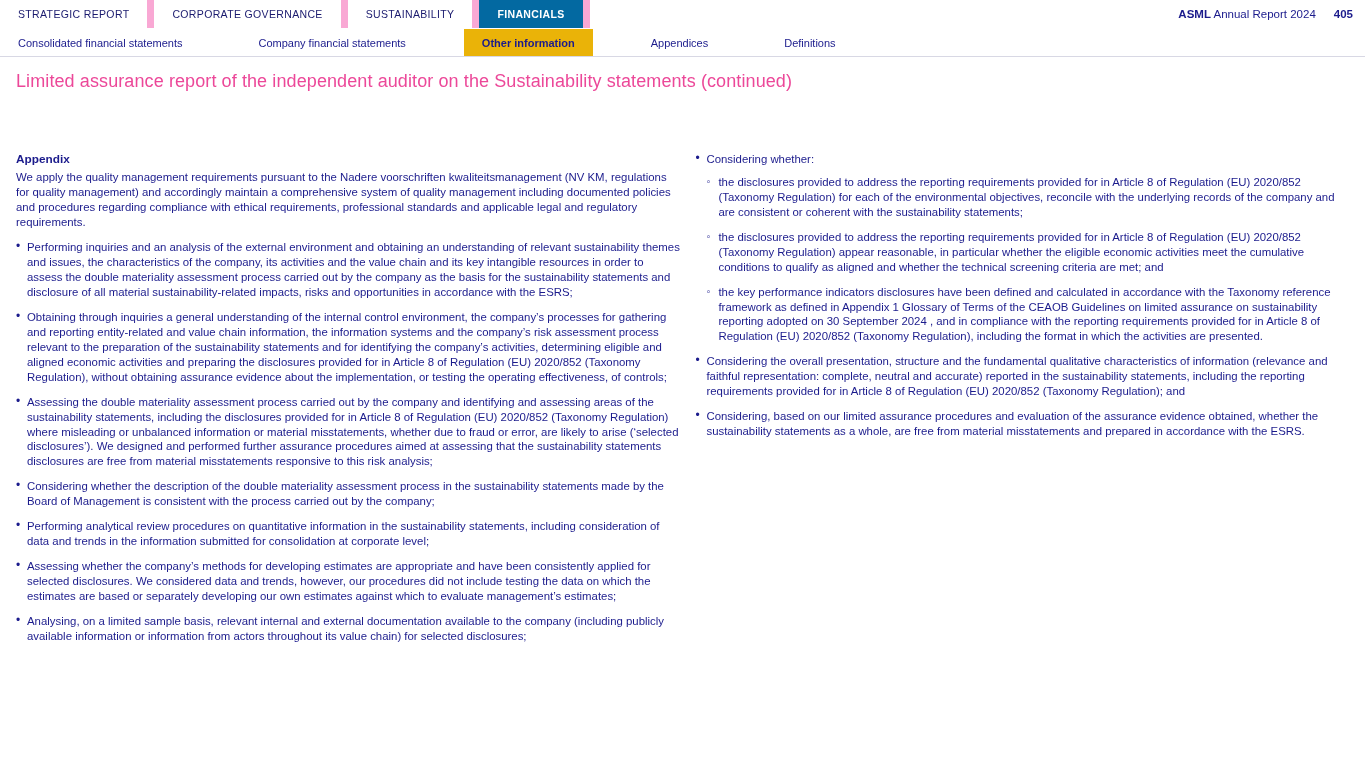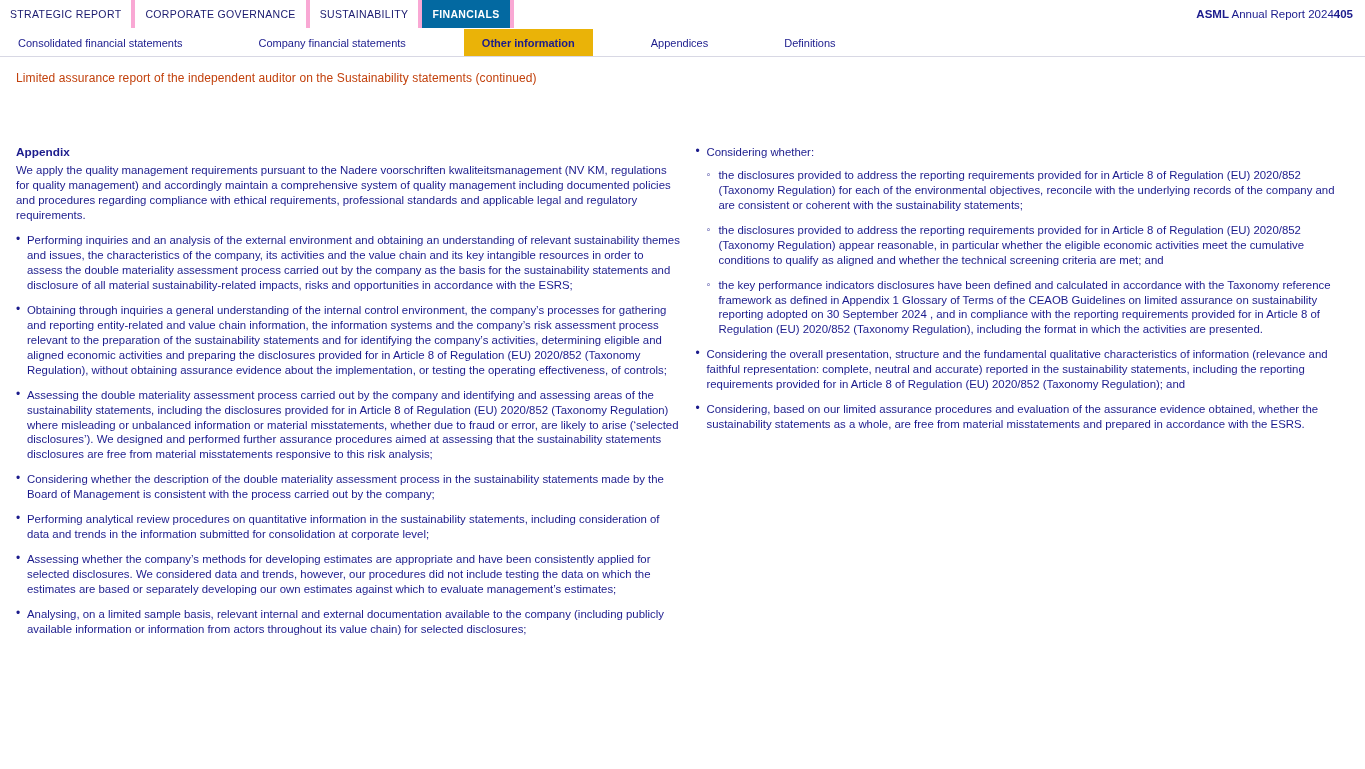--- a/index.html
+++ b/index.html
@@ -15,38 +15,39 @@
   .topnav {
     height: 29px;
     display: flex;
     align-items: stretch;
     border-bottom: 1px solid #ffffff;
     position: relative;
   }
   .topnav-tabs { display: flex; align-items: stretch; }
   .topnav-tab {
     display: flex; align-items: center; justify-content: center;
-    padding: 0 10px;
+    padding: 0 18px;
     font-size: 10.5px;
     letter-spacing: .35px;
     color: #1a1a6e;
     text-transform: uppercase;
     white-space: nowrap;
     cursor: pointer;
-    border-right: 4px solid #f9a8d4;
+    border-right: 7px solid #f9a8d4;
   }
   .topnav-tab.active {
     background: #0369a1;
     color: #ffffff;
     font-weight: 600;
   }
   .topnav-right {
     margin-left: auto;
     display: flex;
     align-items: center;
+    gap: 18px;
     padding-right: 12px;
     font-size: 11.5px;
     color: #1b1b8c;
   }
   .topnav-right .brand { font-weight: 700; }
   .topnav-right .report-label { font-weight: 400; }
   .topnav-right .pageno { font-weight: 700; }
 
   
   .subnav {
@@ -65,22 +66,22 @@
     white-space: nowrap;
     cursor: pointer;
   }
   .subnav-tab.active {
     background: #eab308;
     font-weight: 700;
   }
 
   
   .page-title {
-    font-size: 12px;
-    color: #c2410c;
+    font-size: 18px;
+    color: #ec4899;
     padding: 14px 0 0 16px;
     font-weight: 400;
     letter-spacing: .1px;
   }
 
   
   .content {
     display: flex;
     gap: 14px;
     padding: 0 16px;

